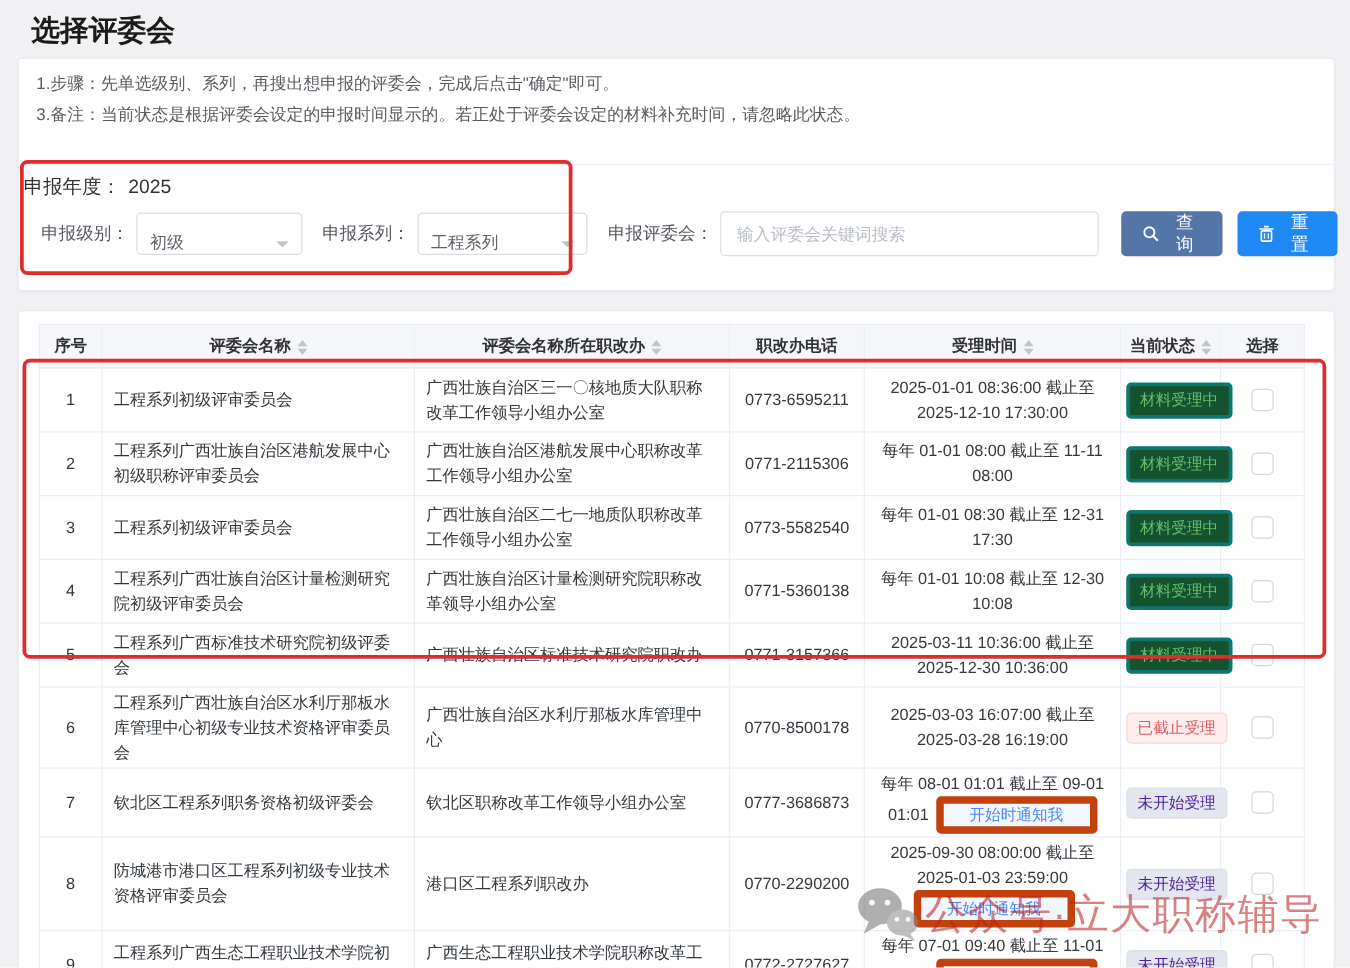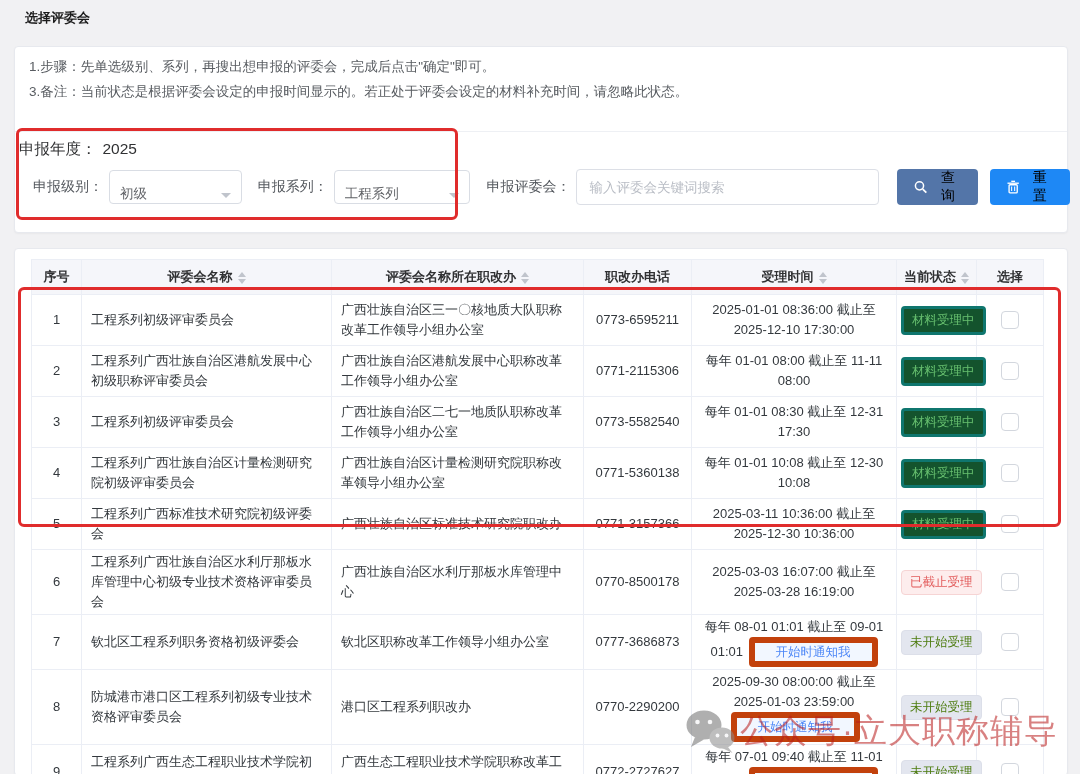--- a/index.html
+++ b/index.html
@@ -2,21 +2,21 @@
 <html><head>
 <meta charset="utf-8">
 <style>
   html,body{margin:0;padding:0}
   body{
     width:1080px;height:774px;position:relative;overflow:hidden;
     background:#f1f1f3;
     font-family:"Liberation Sans","DejaVu Sans",sans-serif;
     -webkit-font-smoothing:antialiased;
   }
-  .page-title{position:absolute;left:25px;top:9px;font-size:13px;font-weight:bold;color:#1b1b1b}
+  .page-title{position:absolute;left:25px;top:9px;font-size:23px;font-weight:bold;color:#1b1b1b}
 
   .card{position:absolute;background:#fff;border:1px solid #e7e9ee;border-radius:4px;box-shadow:0 1px 2px rgba(0,0,0,.04)}
   #card-filter{left:14px;top:46px;width:1052px;height:185px}
   #card-table{left:14px;top:248px;width:1052px;height:526px}
 
   .notes{position:absolute;left:14px;top:7px}
   .note{margin:0;font-size:13.5px;color:#585c61;line-height:25px;white-space:nowrap}
   .note.warning{color:#e02b2b;font-weight:bold}
 
   .divider{position:absolute;left:0;top:84px;width:100%;height:1px;background:#eef0f4}
@@ -28,41 +28,41 @@
   .ctl-label{font-size:14px;color:#54585e;margin-right:6px;white-space:nowrap}
   .select{width:138px;height:34px;border:1px solid #d9dde4;border-radius:4px;background:#fff;
     display:flex;align-items:flex-end;justify-content:space-between;padding:0 10px;box-sizing:border-box;
     margin-right:16px;cursor:pointer}
   .select .val{font-size:13.5px;color:#606266}
   .caret{width:0;height:0;border:5px solid transparent;border-top-color:#c0c4cc;margin-top:5px}
   .search-input{width:316px;height:36px;border:1px solid #dcdfe6;border-radius:4px;padding:0 12px;
     font-size:13.5px;color:#606266;box-sizing:border-box;margin-right:18px;outline:none;
     font-family:"Liberation Sans","DejaVu Sans",sans-serif}
   .search-input::placeholder{color:#b9bdc5}
-  .btn{height:36px;border:none;border-radius:4px;color:#000000;font-size:14px;display:inline-flex;
+  .btn{height:36px;border:none;border-radius:4px;color:#ffffff;font-size:14px;display:inline-flex;
     align-items:center;justify-content:center;padding:0 17px;cursor:pointer;
     font-family:Liberation Sans, sans-serif}
   .btn svg{margin-right:7px}
   #btn-query{background:#5375a8;margin-right:12px}
   #btn-reset{background:#1e88f5}
 
   table{position:absolute;left:16px;top:10px;width:1012px;border-collapse:collapse;table-layout:fixed;
     font-size:13px;color:#33383d}
   th,td{border:1px solid #ebeef5}
   th{background:#f5f6fa;height:34px;font-weight:bold;color:#303133;font-size:13px;text-align:center;padding:0 3px;white-space:nowrap}
   td{height:46px;padding:2px 9px;line-height:20px;vertical-align:middle}
   td.center{text-align:center;padding:2px 4px}
   .sort{display:inline-flex;flex-direction:column;vertical-align:middle;margin-left:5px;cursor:pointer}
   .sort .up{width:0;height:0;border-left:4px solid transparent;border-right:4px solid transparent;border-bottom:5px solid #c0c4cc;margin-bottom:2px}
   .sort .dn{width:0;height:0;border-left:4px solid transparent;border-right:4px solid transparent;border-top:5px solid #c0c4cc}
 
   .badge{display:inline-block;padding:4px 8px;border-radius:4px;font-size:12.5px;white-space:nowrap;line-height:15px}
   .badge.green{color:#67c06f;background:#14532d;border:3px solid #0f766e}
   .badge.red{color:#e25b5b;background:#fdeded;border:1px solid #f6d4d4}
-  .badge.gray{color:#4d7c0f;background:#e3e6ef;border:1px solid #dcdfe9}
+  .badge.gray{color:#4c1d95;background:#e3e6ef;border:1px solid #dcdfe9}
 
   .notify{display:inline-block;color:#4b86f7;background:#f2f7ff;border:6px solid #c2410c;border-radius:4px;
     padding:0 21px;font-size:12.5px;line-height:18px;margin-left:2px;white-space:nowrap;cursor:pointer}
 
   .checkbox{width:16px;height:16px;border:1px solid #d3d7de;border-radius:4px;margin:0 auto;background:#fff;cursor:pointer}
 
   .annotation{position:absolute;border:3px solid #e02c2c;border-radius:6px;pointer-events:none;z-index:40;background:transparent}
   #anno-filter{left:16px;top:128px;width:436px;height:86px}
   #anno-rows{left:18px;top:287px;width:1037px;height:234px}
 

